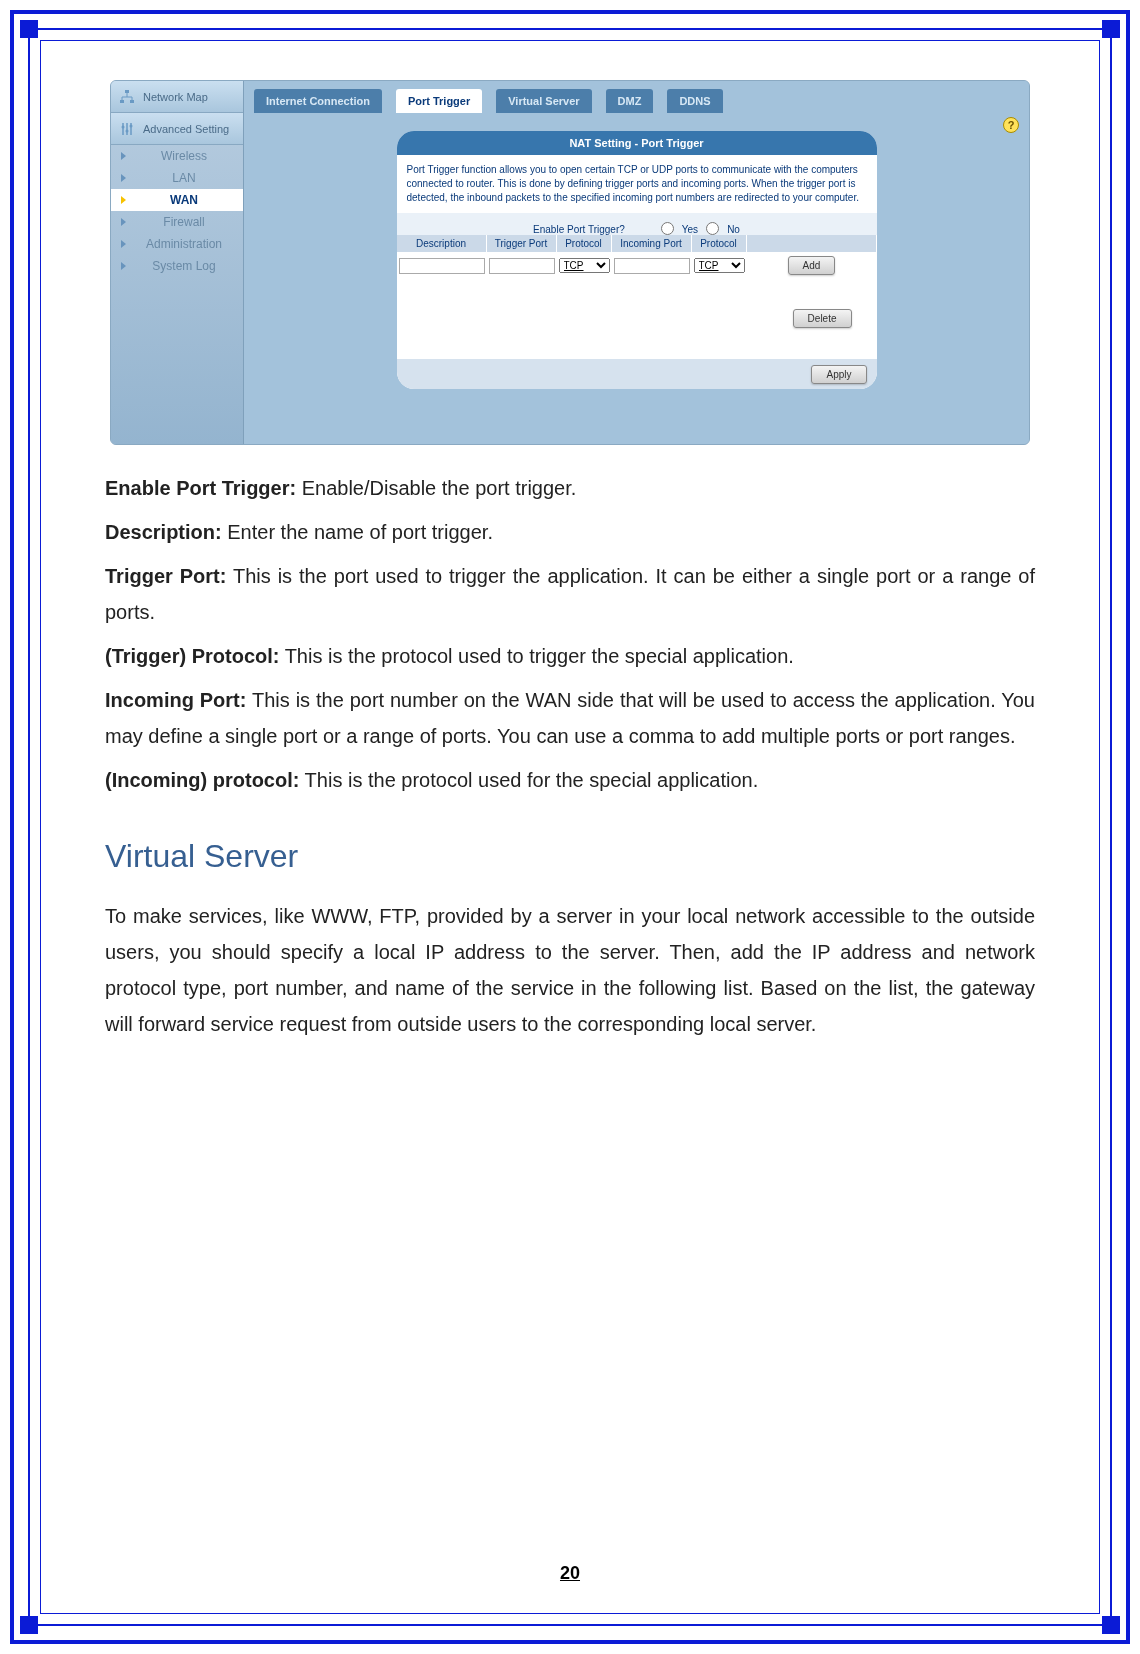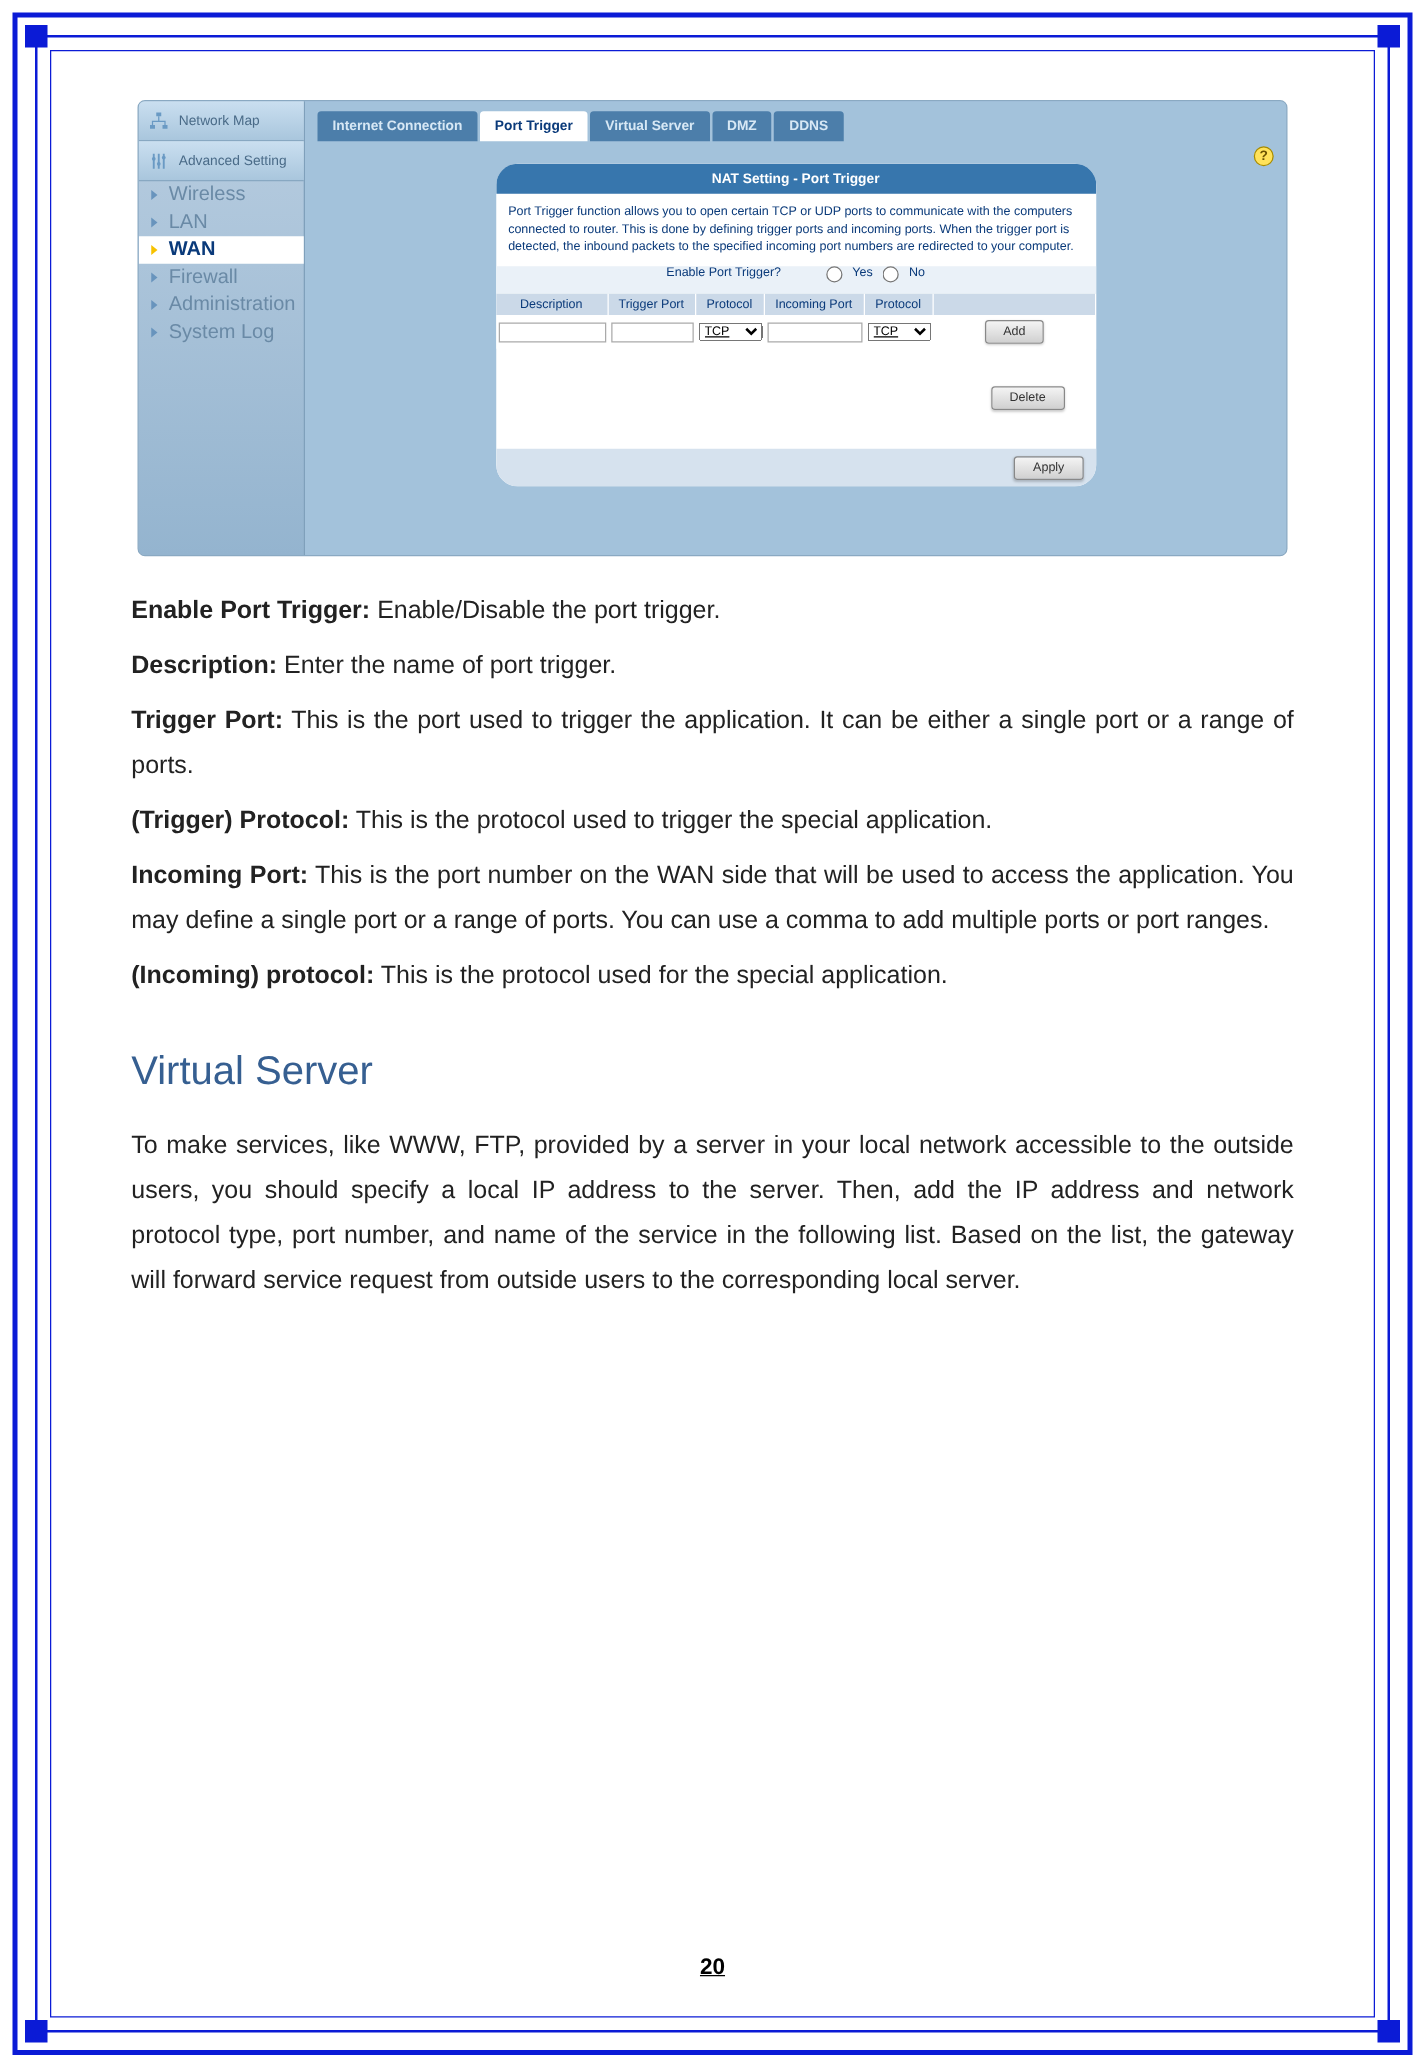--- a/index.html
+++ b/index.html
@@ -69,21 +69,22 @@
     font-size: 11px;
   }
   .nav-header svg { width:16px; height:16px; }
   .menu-item {
     height: 22px;
     padding: 0 10px 0 24px;
     display: flex;
     align-items: center;
     color: #6a8aa6;
     position: relative;
-    font-size: 16px;
+    font-size: 12px;
+    justify-content: center;
   }
   .menu-item::before {
     content: "";
     position: absolute;
     left: 10px; top: 50%;
     transform: translateY(-50%);
     width: 0; height: 0;
     border-left: 5px solid #6894bd;
     border-top: 4px solid transparent;
     border-bottom: 4px solid transparent;
@@ -96,21 +97,21 @@
   .menu-item.active::before { border-left-color: #f7c200; }
 
   .main-panel {
     flex: 1;
     background: #a3c2db;
     position: relative;
     padding: 8px 10px;
   }
   .tab-row {
     display: flex;
-    gap: 0;
+    gap: 12px;
     margin-bottom: 0;
   }
   .tab {
     padding: 6px 12px;
     background: #4c7eaa;
     color: #d7e8f5;
     font-size: 11px;
     font-weight: bold;
     border-top-left-radius: 3px;
     border-top-right-radius: 3px;
@@ -160,21 +161,21 @@
     color: #fff;
     font-size: 10px;
     padding: 0 8px;
     display:flex; align-items:center;
   }
   .radio-row {
     height: 22px;
     background: #eaf1f8;
     font-size: 10px;
     color: #0a3a7a;
-    display:flex; align-items:flex-start; justify-content:center;
+    display:flex; align-items:flex-end; justify-content:center;
     gap: 8px;
   }
   .col-header-row {
     display:flex;
     background: #cbd9e8;
     font-size: 10px;
     color: #0a3a7a;
   }
   .col-header-row > div {
     padding: 3px 4px;

